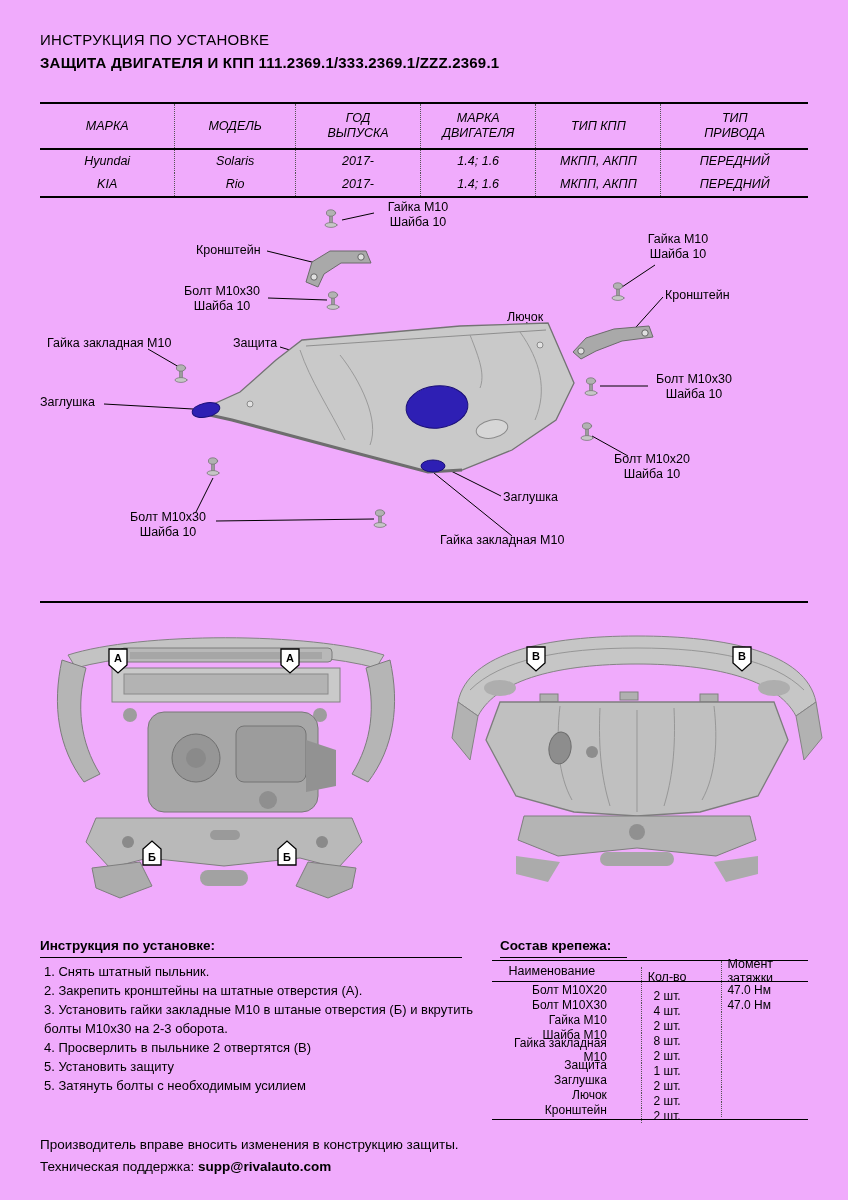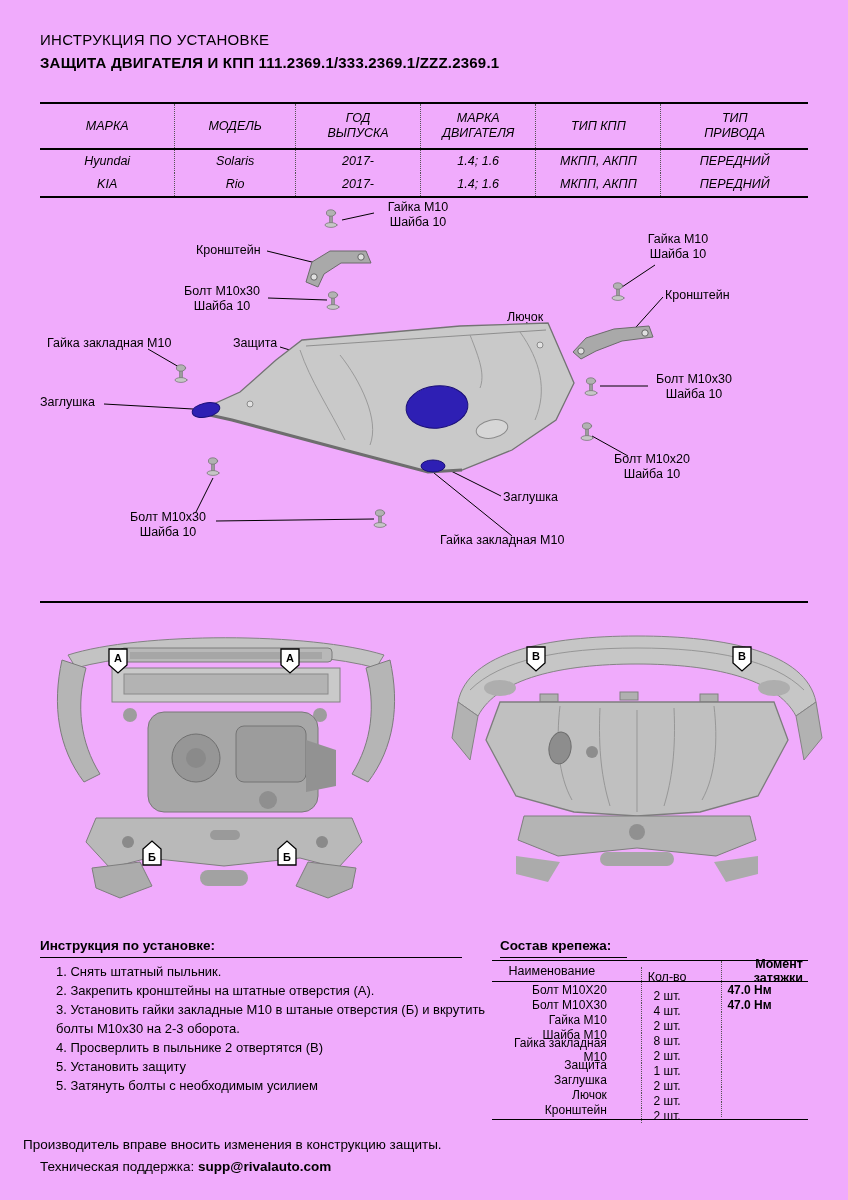--- a/index.html
+++ b/index.html
@@ -23,33 +23,33 @@
   .callout.ctr { text-align:center; }
 
   .diagram-svg { position:absolute; left:0; top:195px; }
   .divider { position:absolute; left:40px; top:601px; width:768px; border-top:2px solid #000; }
   .illus-svg { position:absolute; left:0; top:610px; }
 
   .sec-head { position:absolute; font-size:13.5px; font-weight:bold; padding-bottom:4px; border-bottom:1.5px solid #000; }
   .instr-head { left:40px; top:938px; width:422px; }
   .fast-head { left:500px; top:938px; width:127px; }
 
-  .steps { position:absolute; left:56px; top:963px; width:442px; font-size:13px; line-height:18.5px; }
+  .steps { position:absolute; left:44px; top:963px; width:442px; font-size:13px; line-height:18.5px; }
   .step { margin-bottom:0.5px; }
 
   .ftable { position:absolute; left:492px; top:960px; width:316px; font-size:12px; border-bottom:1.5px solid #000; padding-bottom:2px; }
   .frow { display:flex; align-items:center; height:15px;gap:29px; }
   .frow.fhead { border-top:1.5px solid #000; border-bottom:1.5px solid #000; height:22px; font-size:12.5px; }
   .fcell { padding:0 5px; height:100%; display:flex; align-items:center; }
   .fc0 { width:148px; justify-content:flex-end; text-align:right; }
   .fc1 { width:62px; justify-content:center; text-align:center; border-left:1px dotted #555;margin-top:12px; }
-  .fc2 { width:106px; justify-content:flex-start; text-align:right; border-left:1px dotted #555;font-weight:bold; }
+  .fc2 { width:106px; justify-content:flex-start; text-align:left; border-left:1px dotted #555; }
   .fhead .fc0 { justify-content:center; text-align:center; }
 
-  .footer1 { left:23px; top:1137px; font-size:13.5px; }
+  .footer1 { left:40px; top:1137px; font-size:13.5px; }
   .footer2 { left:40px; top:1159px; font-size:13.5px; }
   .email { font-weight:bold; }
 
   svg text.marker-letter { font-family:"Liberation Sans", sans-serif; font-size:11px; font-weight:bold; text-anchor:middle; }
 </style>
 </head>
 <body>
 
 <div class="page">
 

